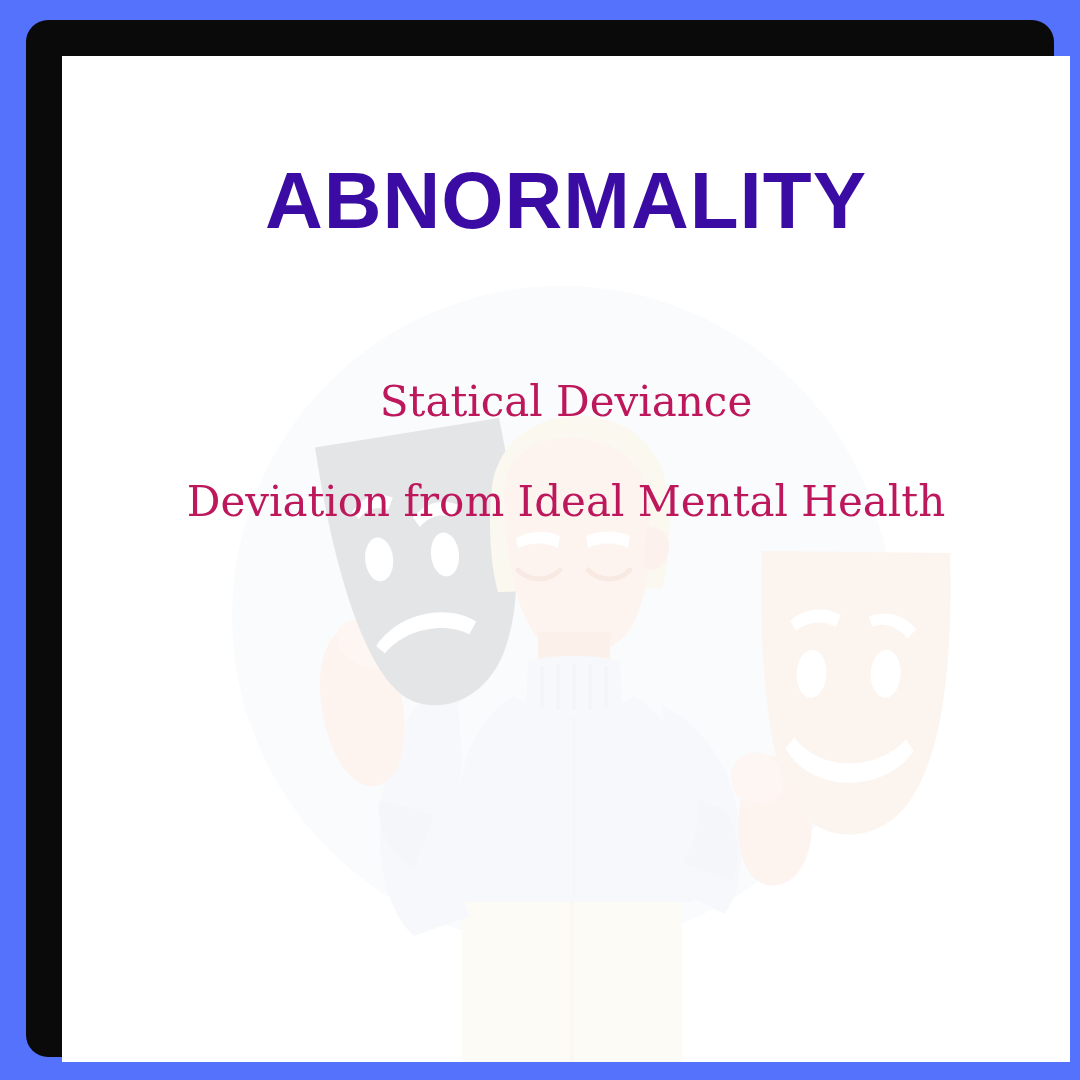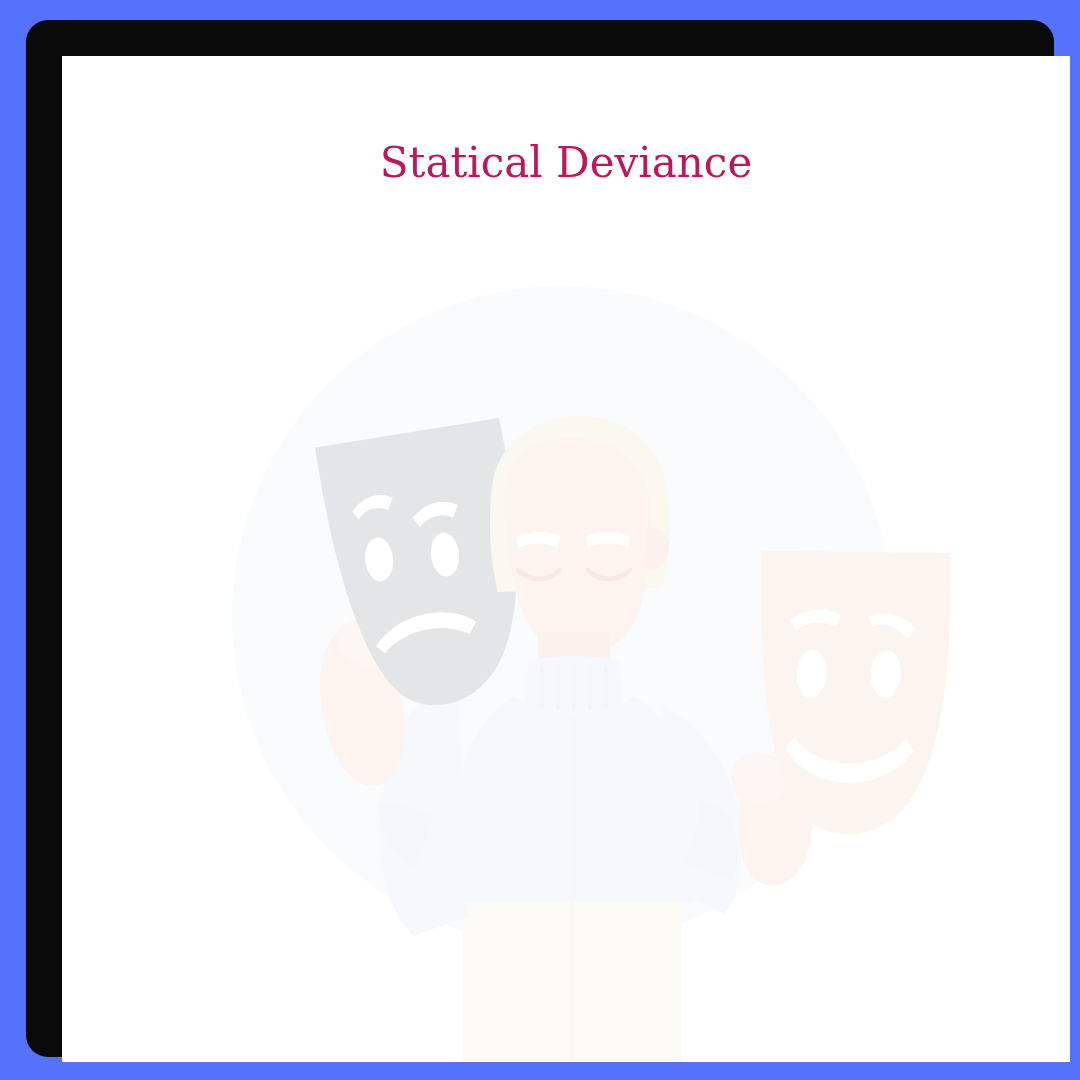--- a/index.html
+++ b/index.html
@@ -152,22 +152,24 @@
           <path d="M724 568 C738 554 760 552 774 560 L770 572 C758 566 740 568 730 578 Z" fill="#ffffff"></path>
           <path d="M802 560 C818 552 838 556 850 570 L842 580 C832 568 816 564 806 570 Z" fill="#ffffff"></path>
           <ellipse cx="748" cy="620" rx="15" ry="24" fill="#ffffff"></ellipse>
           <ellipse cx="822" cy="616" rx="15" ry="24" fill="#ffffff"></ellipse>
           <path d="M734 684 C762 718 818 714 846 680 L854 692 C826 736 754 740 726 696 Z" fill="#ffffff"></path>
         </g>
       </svg>
 
       <div id="content">
 
+        <h1 id="page-title" style="color: rgb(58, 12, 163);">ABNORMALITY</h1>
 
         <div id="list">
           <div class="list-item">Statical Deviance</div>
+          <div class="list-item">Deviation from Ideal Mental Health</div>
         </div>
 
       </div>
 
     </div>
   </div>
 </div>
 
 </body></html>

